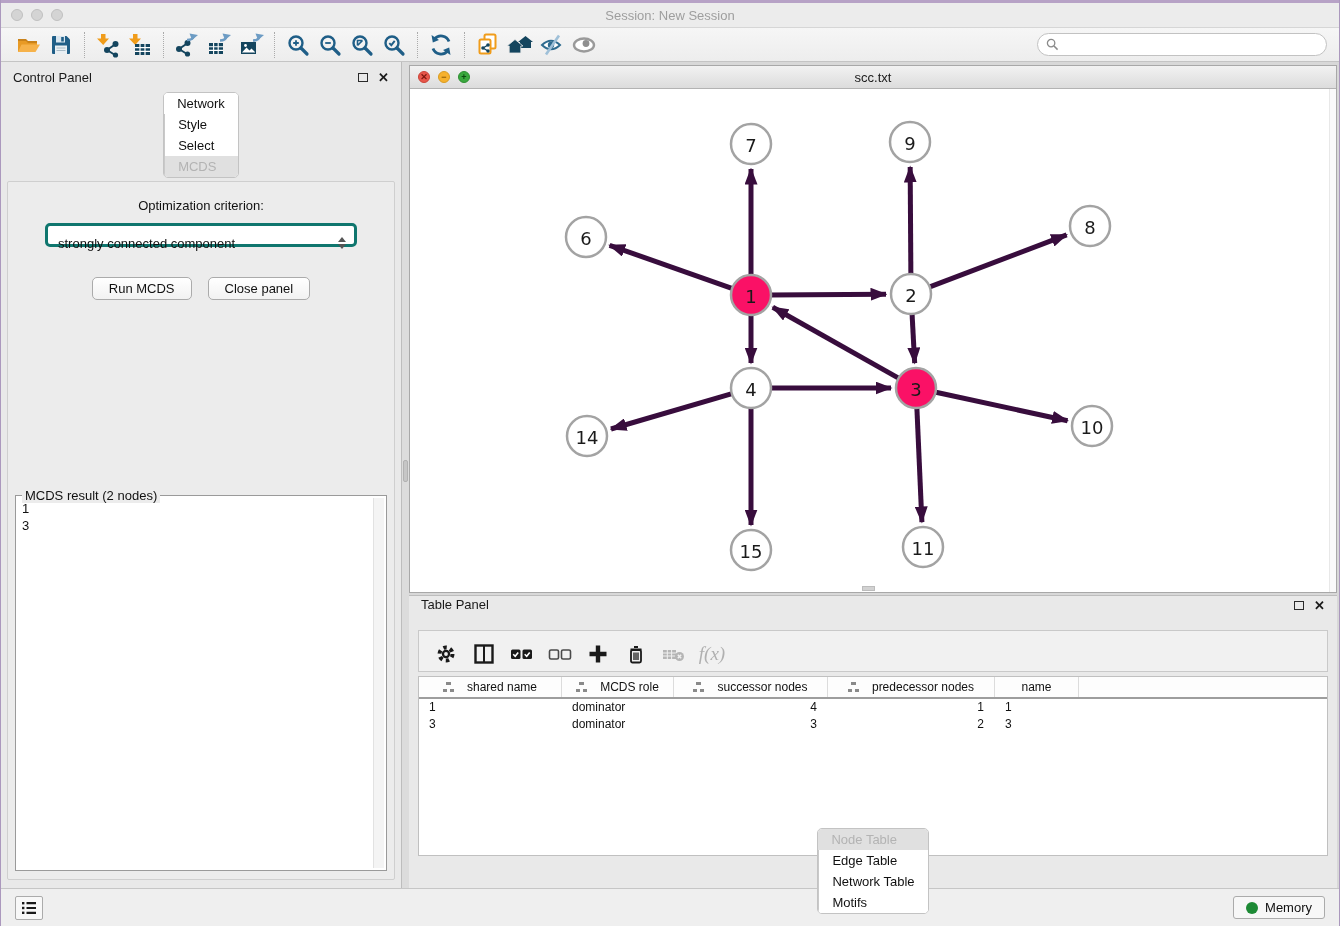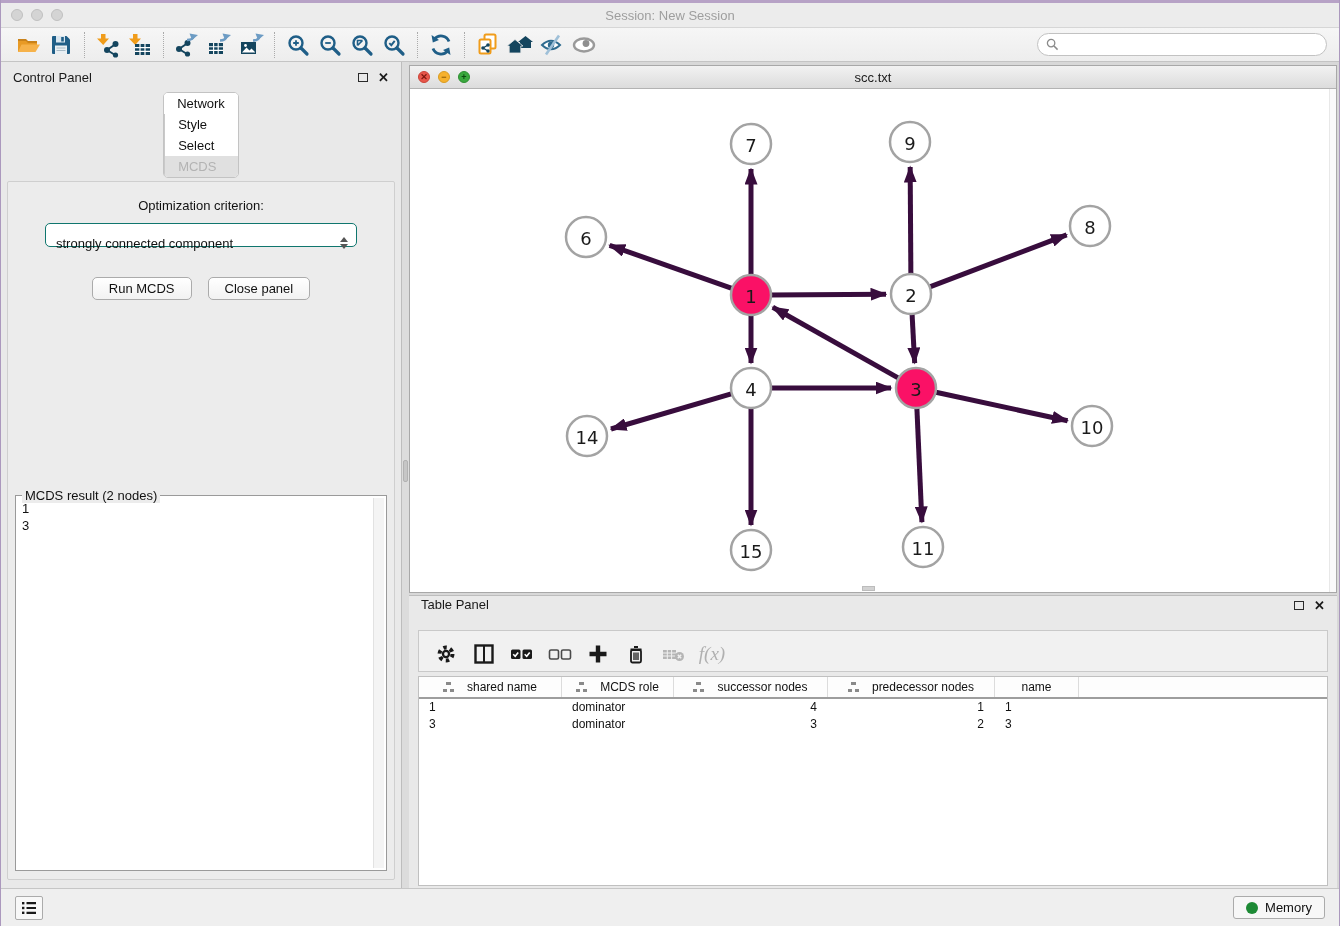--- a/index.html
+++ b/index.html
@@ -32,21 +32,21 @@
   .panel-ctrls { margin-left:auto; display:flex; align-items:center; gap:10px; }
   .float-ico { width:10px; height:9px; border:1.6px solid #2a2a2a; display:inline-block; }
   .close-ico { font-size:13px; font-weight:bold; color:#1a1a1a; line-height:1; }
   .tabrow { display:flex; justify-content:center; }
   .seg { display:inline-flex; border:1px solid #c3c3c3; border-radius:5px; overflow:hidden; background:#fff;flex-direction:column; }
   .seg .tab { padding:3px 13px; font-size:13px; color:#111; background:#fff; border-left:1px solid #c9c9c9; cursor:default; }
   .seg .tab:first-child { border-left:none; }
   .seg .tab.active { background:#e0e0e0; color:#b3b3b3; }
   .cp-content { flex:1; margin:3px 6px 8px 6px; background:#ececec; border:1px solid #cfcfcf; border-radius:2px; display:flex; flex-direction:column; align-items:center; padding:16px 10px 8px 10px; }
   .opt-label { font-size:13px; color:#111; margin-bottom:10px; }
-  .dropdown { width:312px; height:24px; background:#fff; border:1px solid #0f766e; border-radius:5px; display:flex; align-items:center; padding:16px 6px 0 10px; }
+  .dropdown { width:312px; height:24px; background:#fff; border:3px solid #0f766e; border-radius:5px; display:flex; align-items:center; padding:16px 6px 0 10px; }
   .dropdown .val { flex:1; font-size:13px; color:#111; }
   .stepper { display:flex; flex-direction:column; gap:2px; align-items:center; padding-right:2px; }
   .tri-up { width:0; height:0; border-left:4px solid transparent; border-right:4px solid transparent; border-bottom:5px solid #555; }
   .tri-dn { width:0; height:0; border-left:4px solid transparent; border-right:4px solid transparent; border-top:5px solid #555; }
   .btnrow { display:flex; gap:16px; margin-top:30px; }
   .pbtn { font-size:13px; color:#111; background:linear-gradient(#ffffff,#f2f2f2); border:1px solid #ababab; border-radius:5px; padding:3px 16px; cursor:default; }
   .cp-spacer { flex:1; }
   .result-fieldset { width:372px; height:376px; border:1px solid #9a9a9a; background:#fff; position:relative; }
   .result-legend { position:absolute; top:-8px; left:6px; background:#ececec; padding:0 3px; font-size:13px; color:#111; }
   .result-text { position:absolute; inset:4px 14px 2px 6px; font-size:13px; color:#111; line-height:17px; overflow:hidden; }
@@ -454,20 +454,28 @@
           </div>
           <div class="tbl-row">
             <div class="td-cell c0 al">3</div>
             <div class="td-cell c1 al">dominator</div>
             <div class="td-cell c2 ar">3</div>
             <div class="td-cell c3 ar">2</div>
             <div class="td-cell c4 al">3</div>
           </div>
           <div class="tbl-fill"></div>
         </div>
+        <div class="tp-tabs">
+          <span class="seg">
+            <span class="tab active">Node Table</span>
+            <span class="tab">Edge Table</span>
+            <span class="tab">Network Table</span>
+            <span class="tab">Motifs</span>
+          </span>
+        </div>
       </div>
     </div>
   </div>
 
   <div class="statusbar">
     <div class="list-btn">
       <svg width="16" height="14" viewBox="0 0 16 14">
         <rect x="1" y="1" width="2.4" height="2.4" fill="#1a1a1a"></rect>
           <rect x="1" y="5.8" width="2.4" height="2.4" fill="#1a1a1a"></rect>
           <rect x="1" y="10.6" width="2.4" height="2.4" fill="#1a1a1a"></rect>

